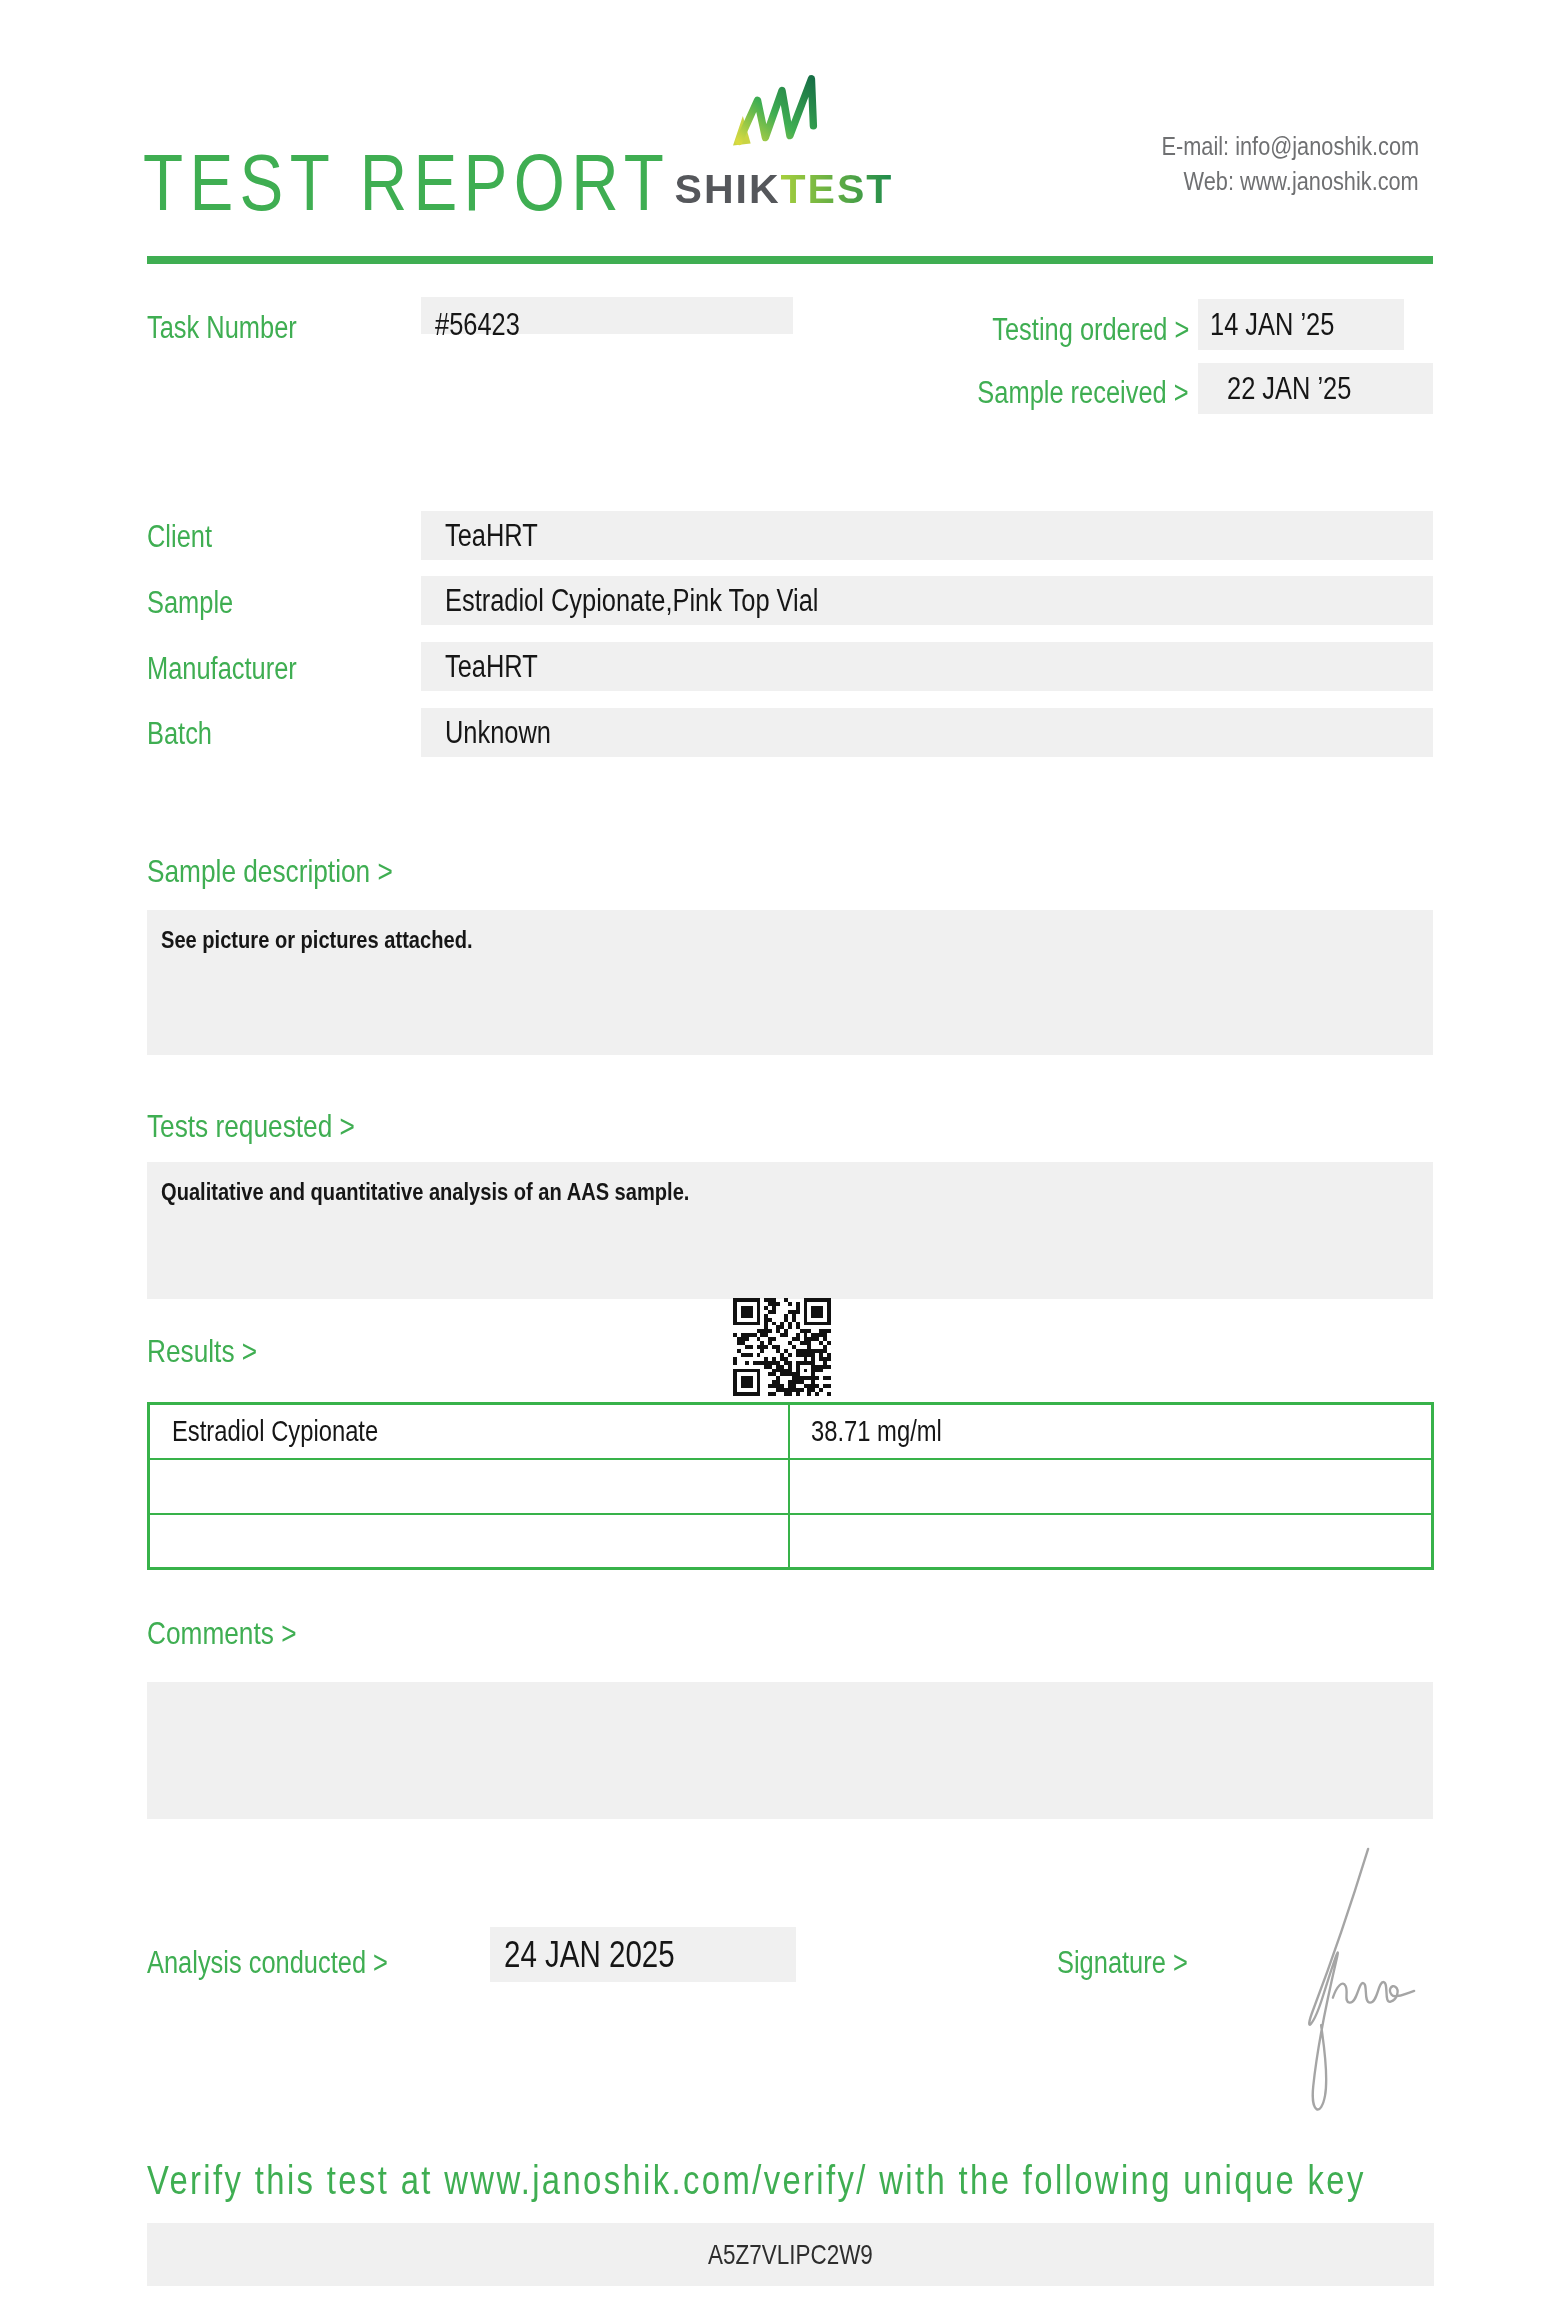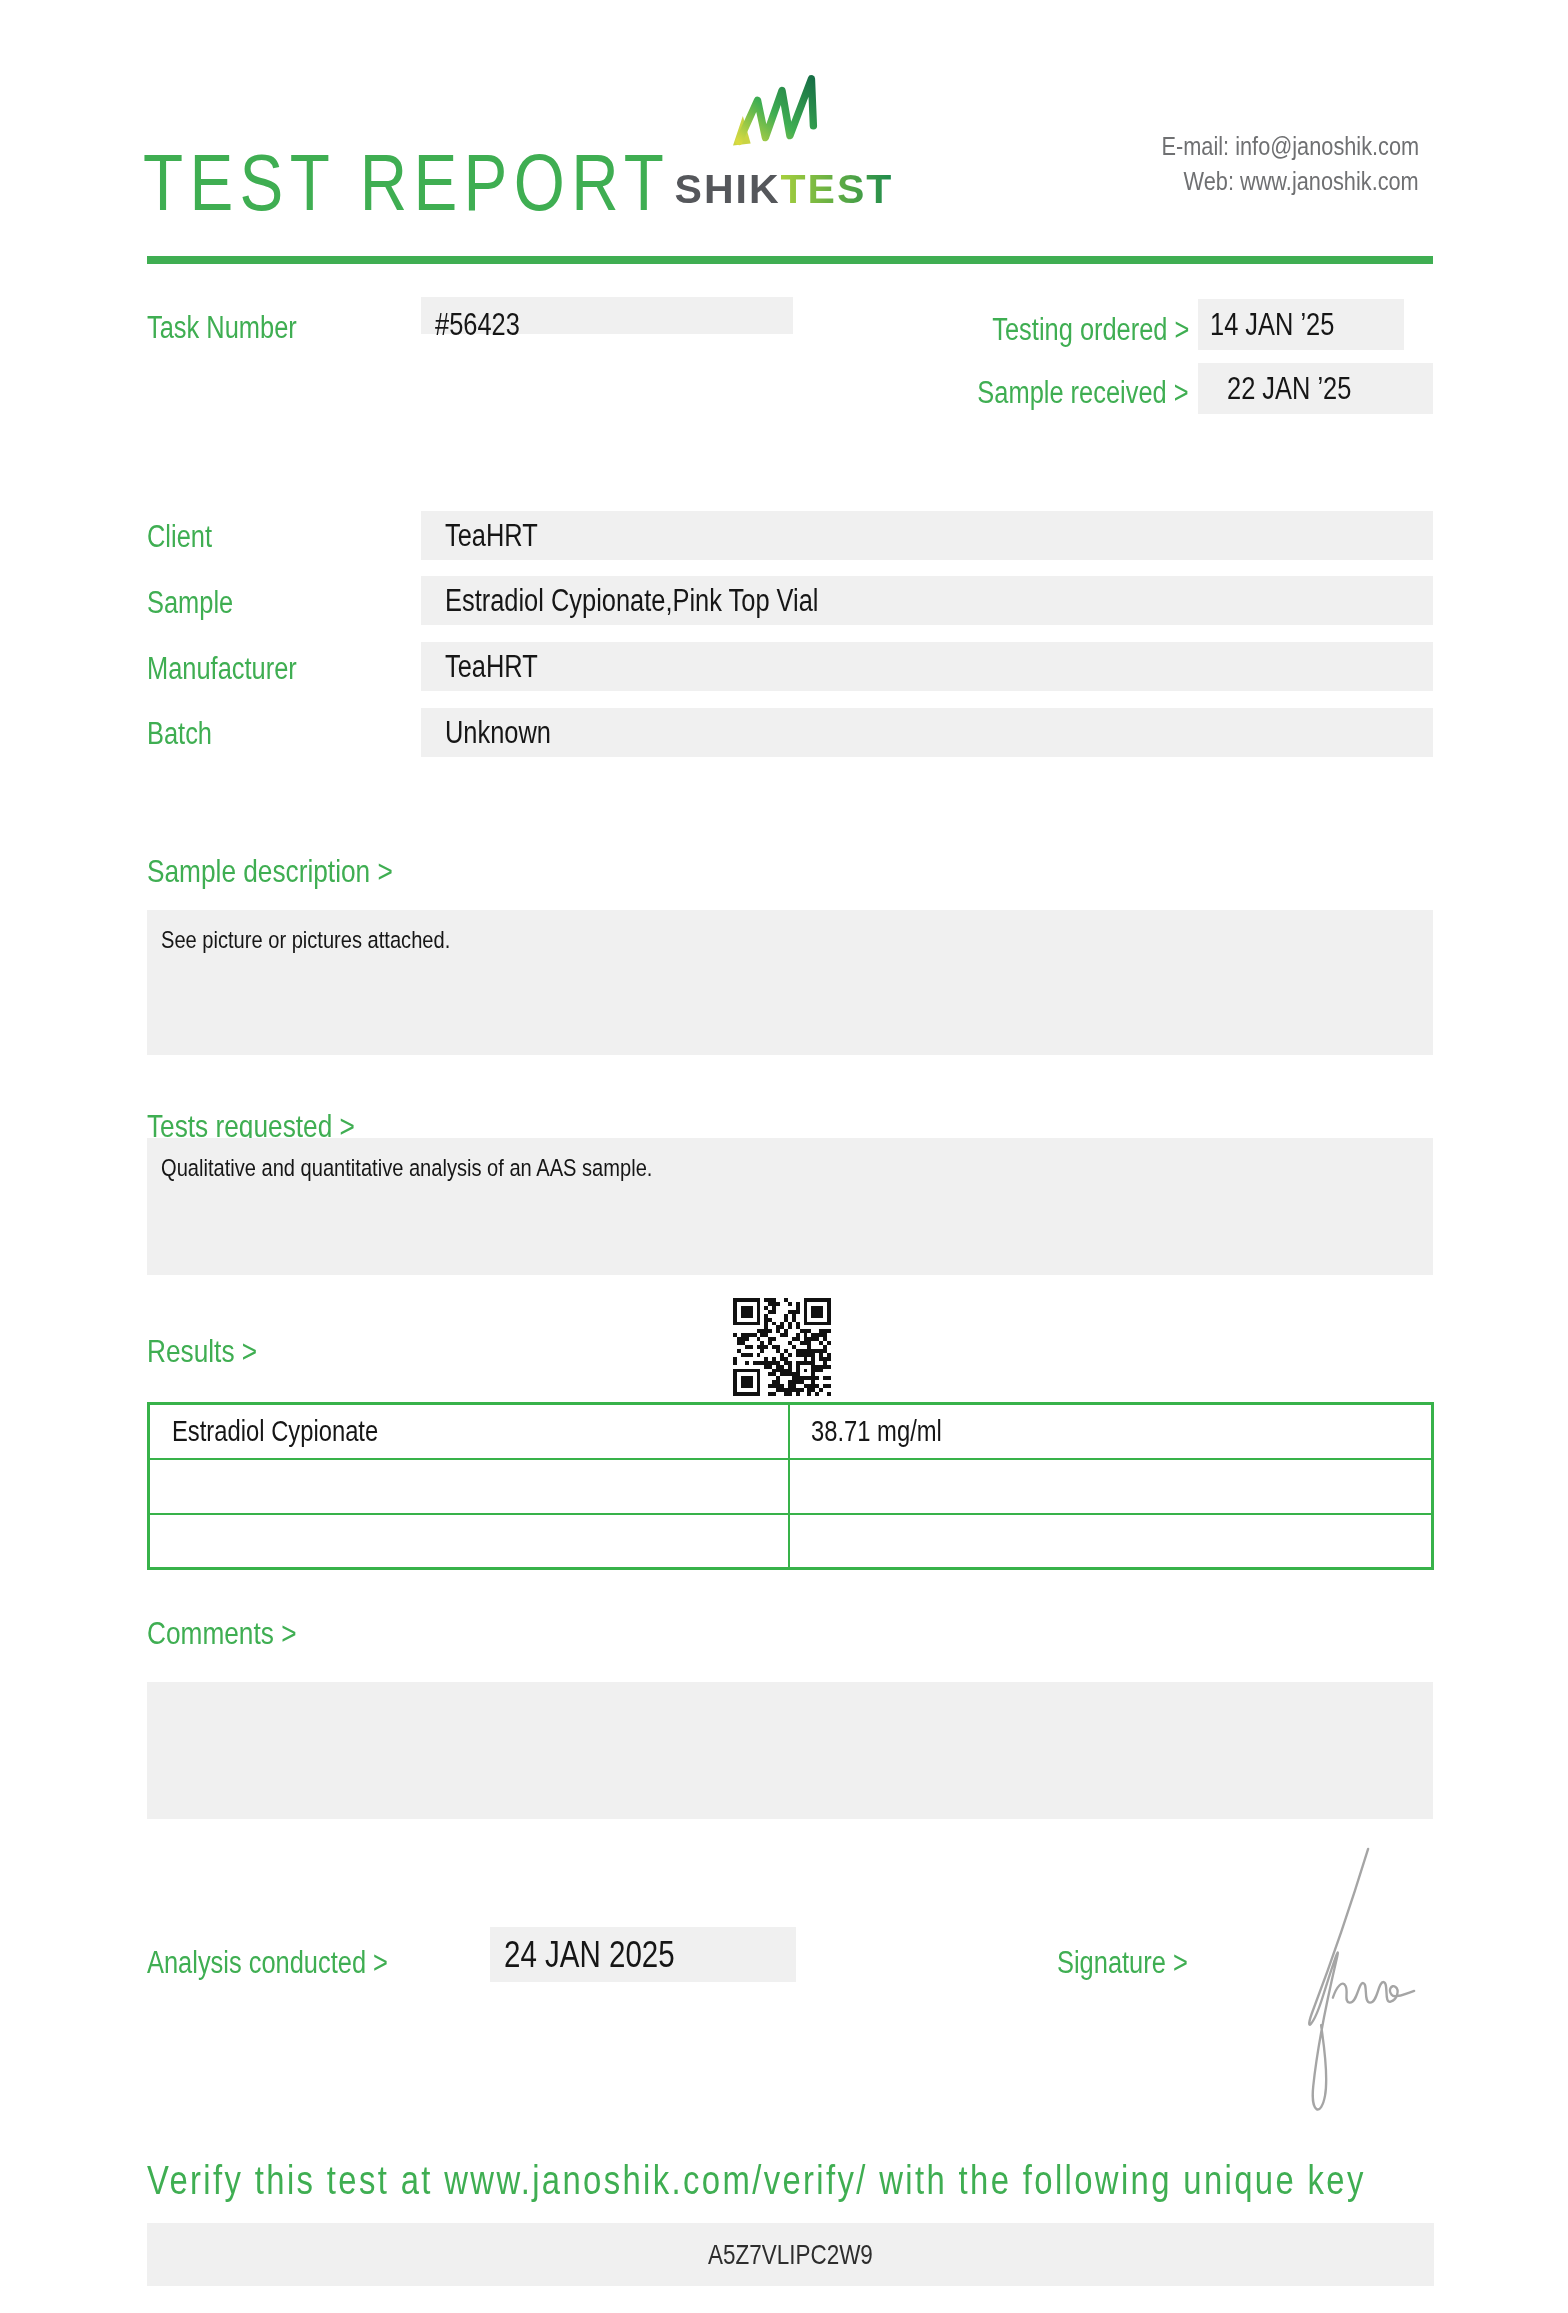--- a/index.html
+++ b/index.html
@@ -44,21 +44,21 @@
   .ordered-label{left:866px;top:312px;}
   .received-label{left:866px;top:375px;}
   .ordered-box{left:1198px;top:299px;width:206px;height:51px;line-height:51px;padding-left:11.8px;}
   .received-box{left:1198px;top:363px;width:235px;height:51px;line-height:51px;padding-left:29px;}
 
   .detail-label{left:147px;}
   .detail-box{left:421px;width:1012px;height:49px;line-height:49px;padding-left:24px;}
 
   .section-head{left:147px;font-size:32px;color:var(--green);}
   .body-box{left:147px;width:1286px;background:var(--box-gray);}
-  .body-text{display:block;padding:15.7px 0 0 13.7px;font-size:24.5px;color:var(--text-dark);}
+  .body-text{display:block;padding:15.7px 0 0 13.7px;font-size:24.5px;color:var(--text-dark);font-weight:bold;}
 
   .qr{left:733px;top:1298px;width:98px;height:98px;}
 
   .results-table{left:147px;top:1402px;width:1287px;border:3.9px solid var(--table-green);border-collapse:collapse;table-layout:fixed;}
   .results-table td{border:2.9px solid var(--table-green);height:55px;font-size:29px;color:var(--text-dark);padding-left:21.6px;vertical-align:middle;background:#fff;}
   .results-table td.c0{width:640px;}
 
   .analysis-label{left:147px;top:1945px;}
   .analysis-box{left:490px;top:1927px;width:306px;height:55px;line-height:55px;padding-left:13.7px;}
   .analysis-date{font-size:36px;}
@@ -120,21 +120,21 @@
 
   <div class="abs lbl detail-label" style="top:716px"><span class="cond">Batch</span></div>
   <div class="abs val-box detail-box" style="top:708px"><span class="val-text cond">Unknown</span></div>
 
   <div class="abs section-head" style="top:853px"><span class="cond">Sample description &gt;</span></div>
   <div class="abs body-box" style="top:910px;height:145px">
     <span class="body-text"><span class="cond">See picture or pictures attached.</span></span>
   </div>
 
   <div class="abs section-head" style="top:1108px"><span class="cond">Tests requested &gt;</span></div>
-  <div class="abs body-box" style="top:1138px;height:137px">
+  <div class="abs body-box" style="top:1162px;height:137px">
     <span class="body-text"><span class="cond">Qualitative and quantitative analysis of an AAS sample.</span></span>
   </div>
 
   <div class="abs qr" id="qr"><svg width="98" height="98" viewBox="0 0 100 100" shape-rendering="crispEdges">
         <g fill="#111">
           <rect x="0" y="0" width="4" height="4"></rect>
           <rect x="4" y="0" width="4" height="4"></rect>
           <rect x="8" y="0" width="4" height="4"></rect>
           <rect x="12" y="0" width="4" height="4"></rect>
           <rect x="16" y="0" width="4" height="4"></rect>

